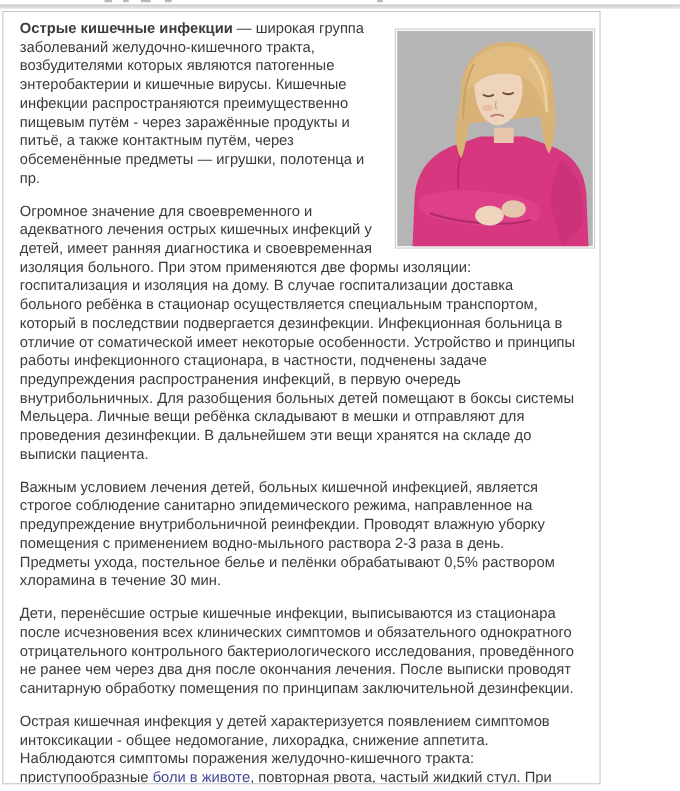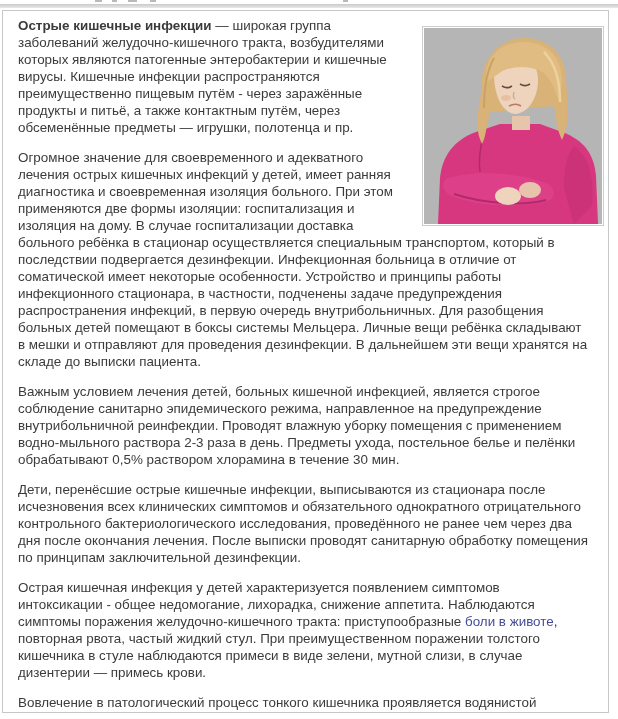--- a/index.html
+++ b/index.html
@@ -11,21 +11,21 @@
   
   .top-remnant{position:absolute;left:0;top:0;width:618px;height:3px;overflow:hidden;}
   .top-remnant i{position:absolute;top:0;height:2px;background:#b9b9b9;display:block;}
   
   .top-divider{
     position:absolute;left:0;top:4px;width:618px;height:4px;
     background:linear-gradient(#c9c9c9,#e9e9e9);
   }
   
   .article-box{
-    position:absolute;left:2px;top:10px;width:607px;height:703px;
+    position:absolute;left:2px;top:10px;width:544px;height:703px;
     box-sizing:border-box;
     background:#ffffff;
     border:1px solid var(--border-color,#c7c7c7);
     padding:6px 4px 10px 15px;
     overflow:hidden;
   }
   .article-body{
     font-size:13.4px;line-height:17px;color:var(--text-color,#3b3b3b);
   }
   .article-body p{margin:0 0 13px 0;padding-right:16px;}

